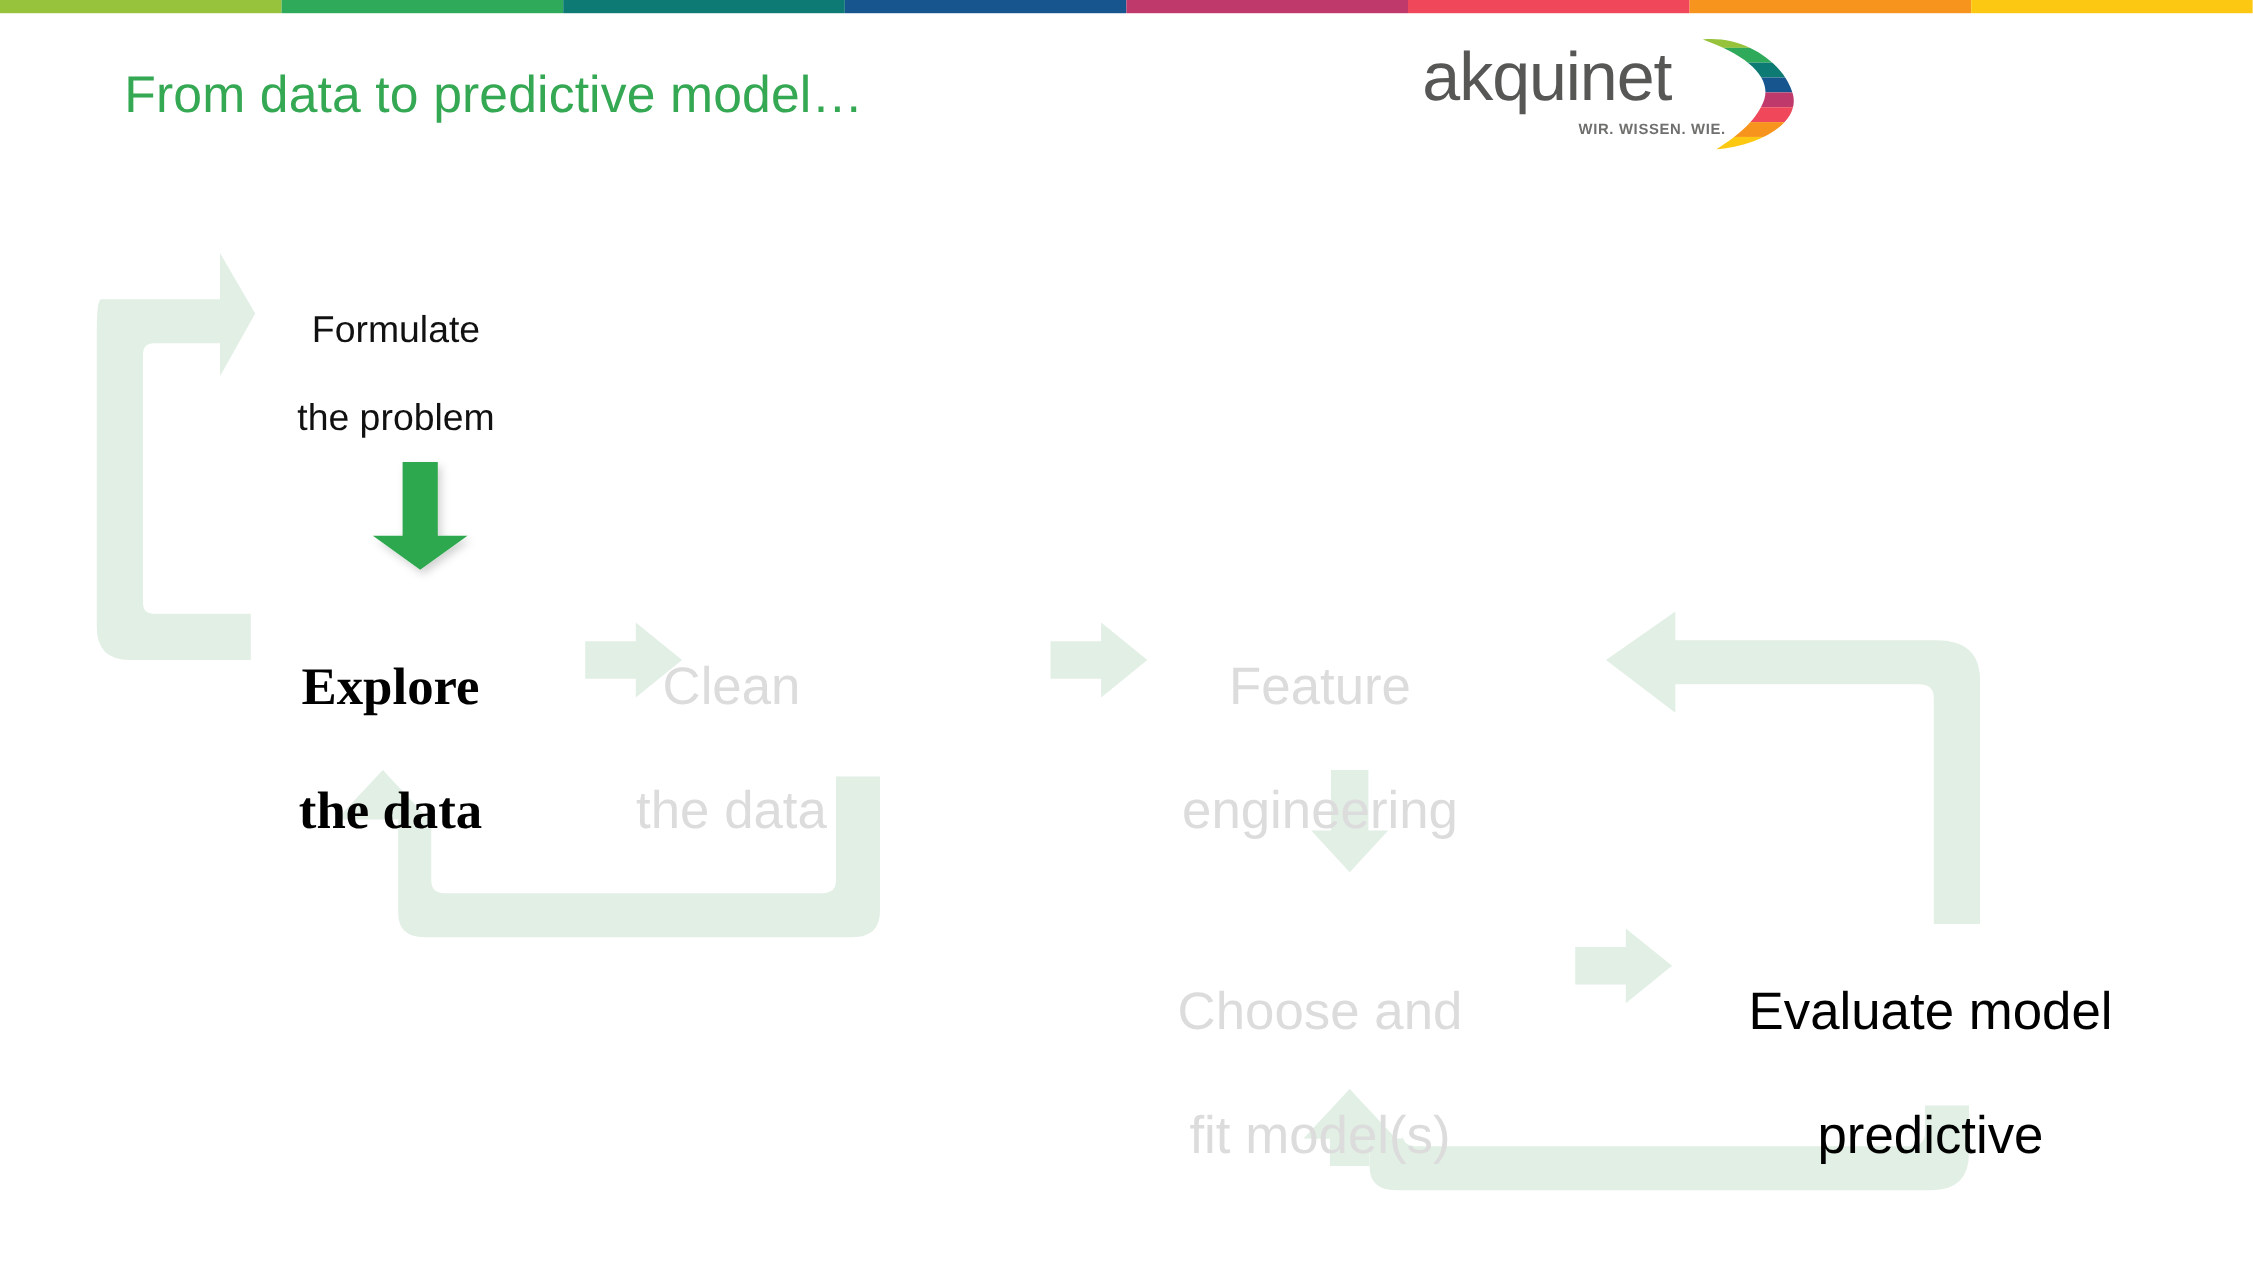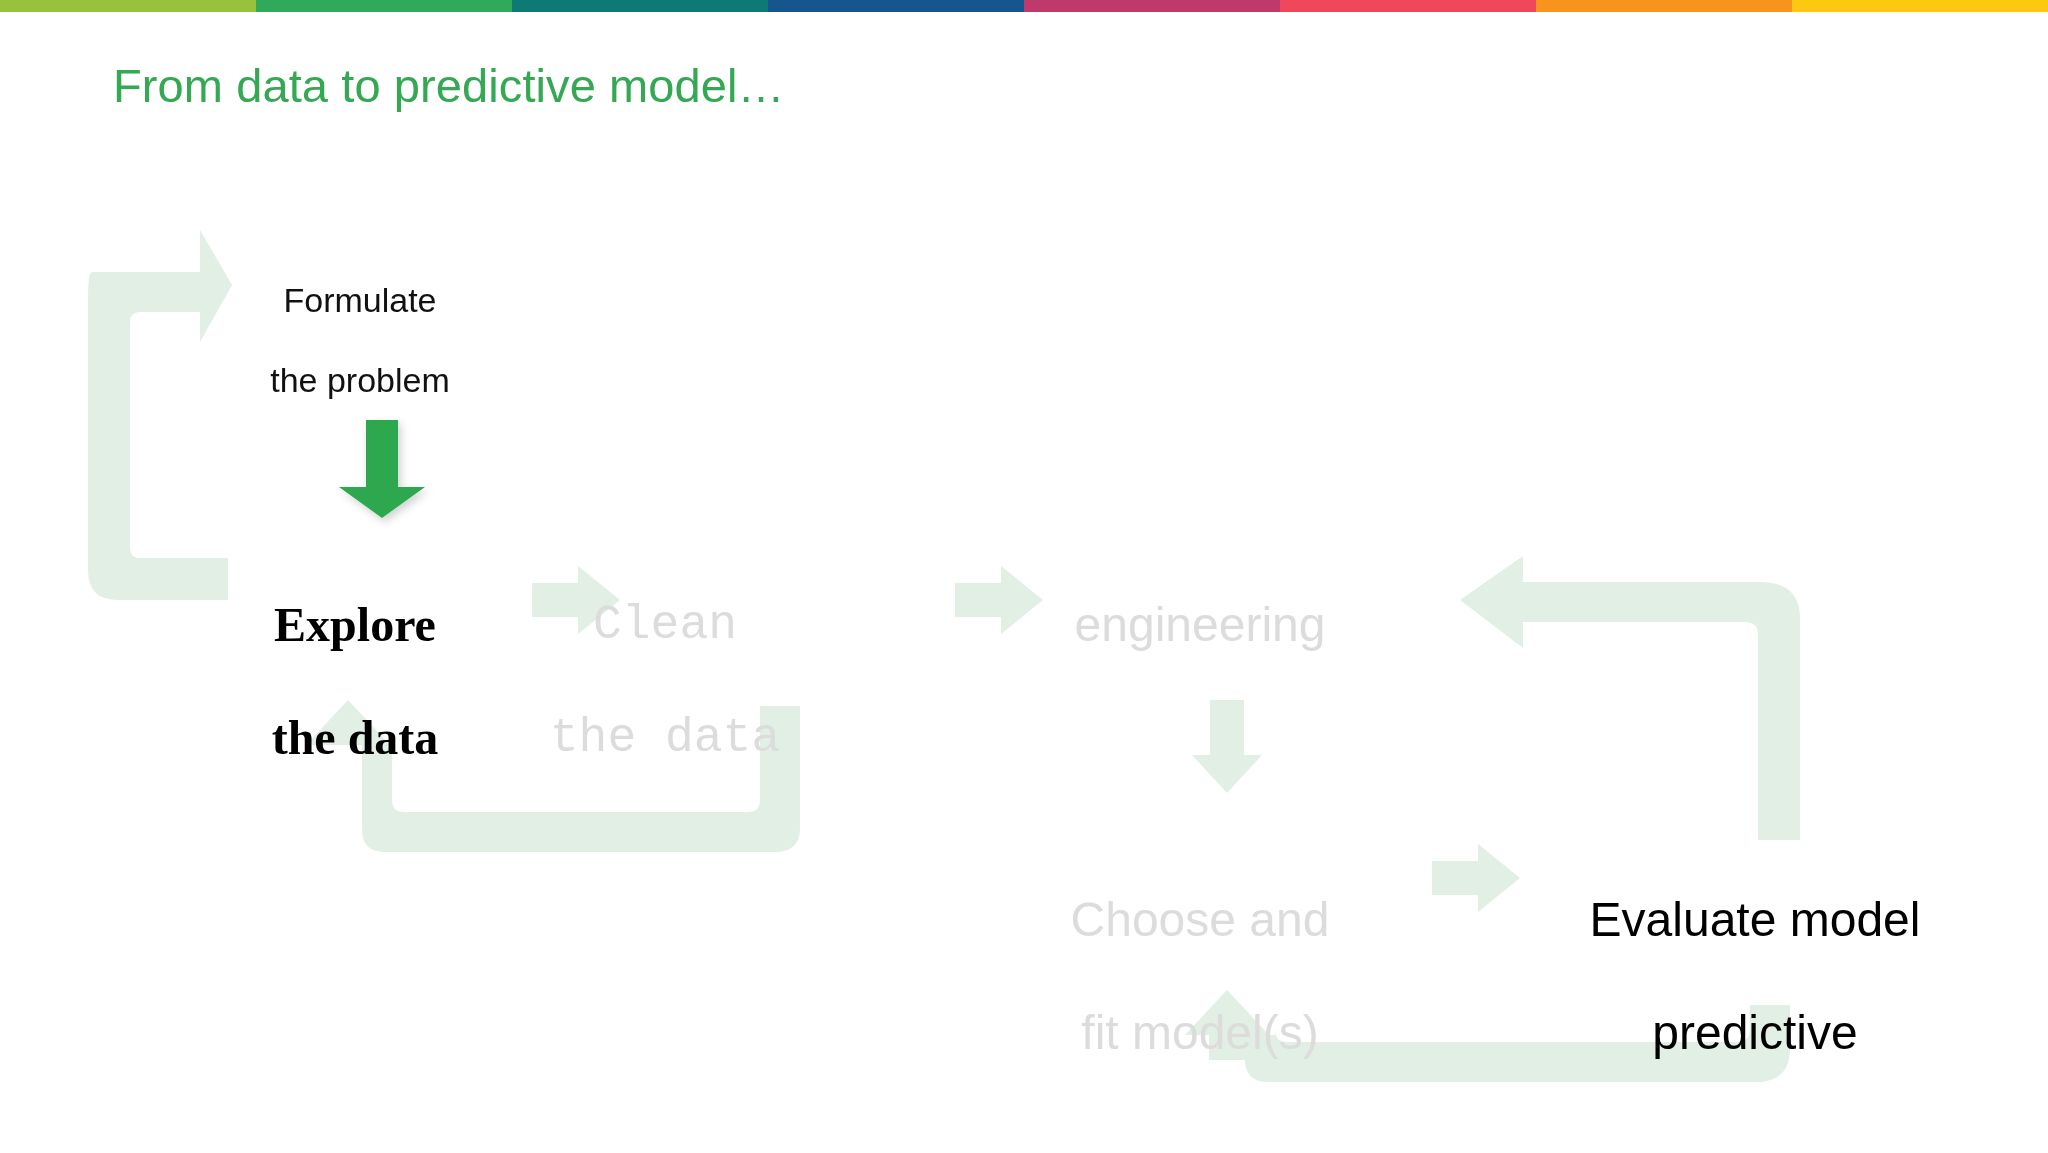--- a/index.html
+++ b/index.html
@@ -119,20 +119,42 @@
     <div class="seg" style="background: rgb(13, 123, 116);"></div>
     <div class="seg" style="background: rgb(23, 85, 142);"></div>
     <div class="seg" style="background: rgb(191, 58, 107);"></div>
     <div class="seg" style="background: rgb(240, 72, 90);"></div>
     <div class="seg" style="background: rgb(247, 148, 30);"></div>
     <div class="seg" style="background: rgb(253, 200, 18);"></div>
   </div>
 
   <div class="page-title" style="color: rgb(52, 168, 83);">From data to predictive model…</div>
 
+  <div class="logo">
+    <div class="logo-word" style="color: rgb(87, 87, 86);">akquinet</div>
+    <div class="logo-tag">WIR. WISSEN. WIE.</div>
+    <svg class="logo-leaf" viewBox="0 0 112 108">
+      <defs>
+        <clipPath id="leafClip">
+          <path d="M22 6 C58 2, 96 26, 104 56 C110 80, 78 102, 34 106
+                   C56 92, 72 78, 78 60 C84 40, 62 20, 22 6 Z"></path>
+        </clipPath>
+      </defs>
+      <g clip-path="url(#leafClip)">
+        <rect id="leaf-s0" x="0" y="0" width="112" height="13.5" fill="#97c23c"></rect>
+        <rect id="leaf-s1" x="0" y="13.5" width="112" height="13.5" fill="#2fa95a"></rect>
+        <rect id="leaf-s2" x="0" y="27" width="112" height="13.5" fill="#0d7b74"></rect>
+        <rect id="leaf-s3" x="0" y="40.5" width="112" height="13.5" fill="#17558e"></rect>
+        <rect id="leaf-s4" x="0" y="54" width="112" height="13.5" fill="#bf3a6b"></rect>
+        <rect id="leaf-s5" x="0" y="67.5" width="112" height="13.5" fill="#f0485a"></rect>
+        <rect id="leaf-s6" x="0" y="81" width="112" height="13.5" fill="#f7941e"></rect>
+        <rect id="leaf-s7" x="0" y="94.5" width="112" height="13.5" fill="#fdc812"></rect>
+      </g>
+    </svg>
+  </div>
 
   <div class="flow">
 
     <svg class="arrows" viewBox="0 0 2048 1153">
       <defs>
         <filter id="softShadow" x="-30%" y="-30%" width="160%" height="160%">
           <feDropShadow dx="3" dy="4" stdDeviation="4" flood-color="#000000" flood-opacity="0.18"></feDropShadow>
         </filter>
       </defs>
 
@@ -252,26 +274,27 @@
     <div class="node node--current" id="node-formulate">
       <span class="ln">Formulate</span>
       <span class="ln">the problem</span>
     </div>
 
     <div class="node node--active" id="node-explore" style="color: rgb(0, 0, 0);">
       <span class="ln">Explore</span>
       <span class="ln">the data</span>
     </div>
 
-    <div class="node node--faded" id="node-clean" style="color: rgb(220, 220, 220); font-family: Liberation Mono, monospace;">
+    <div class="node node--faded" id="node-clean" style="color: rgb(220, 220, 220);">
       <span class="ln">Clean</span>
       <span class="ln">the data</span>
     </div>
 
     <div class="node node--faded" id="node-feature" style="color: rgb(220, 220, 220);">
+      <span class="ln">Feature</span>
       <span class="ln">engineering</span>
     </div>
 
     <div class="node node--faded" id="node-choose" style="color: rgb(220, 220, 220);">
       <span class="ln">Choose and</span>
       <span class="ln">fit model(s)</span>
     </div>
 
     <div class="node node--faded" id="node-evaluate" style="color: #000000; text-align: center;">
       <span class="ln">Evaluate model</span>

